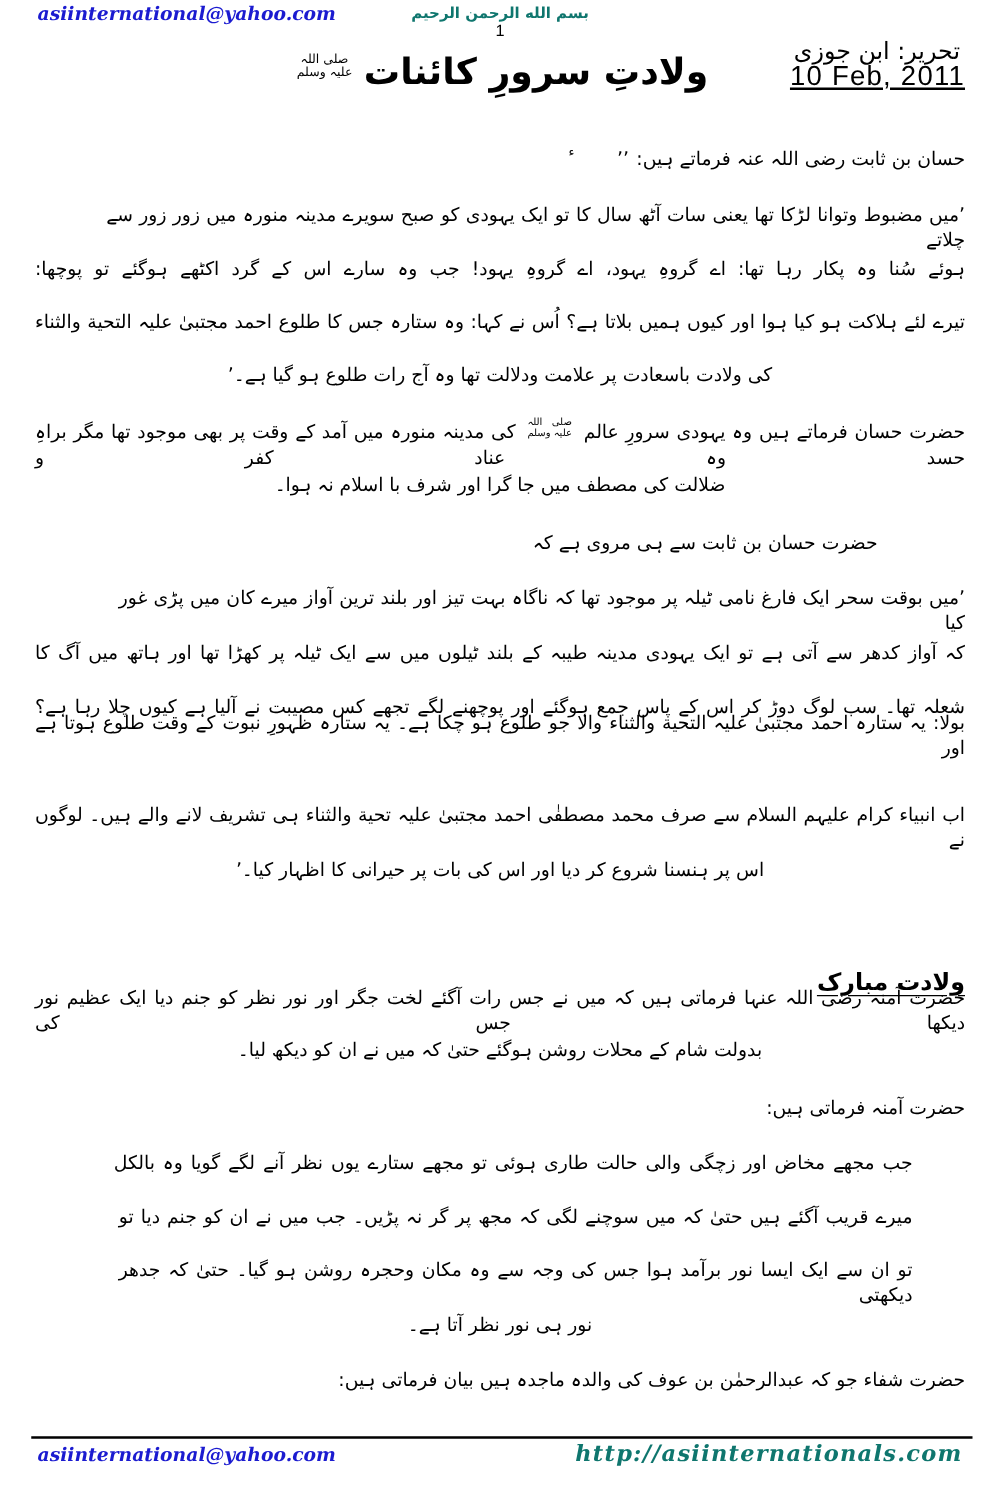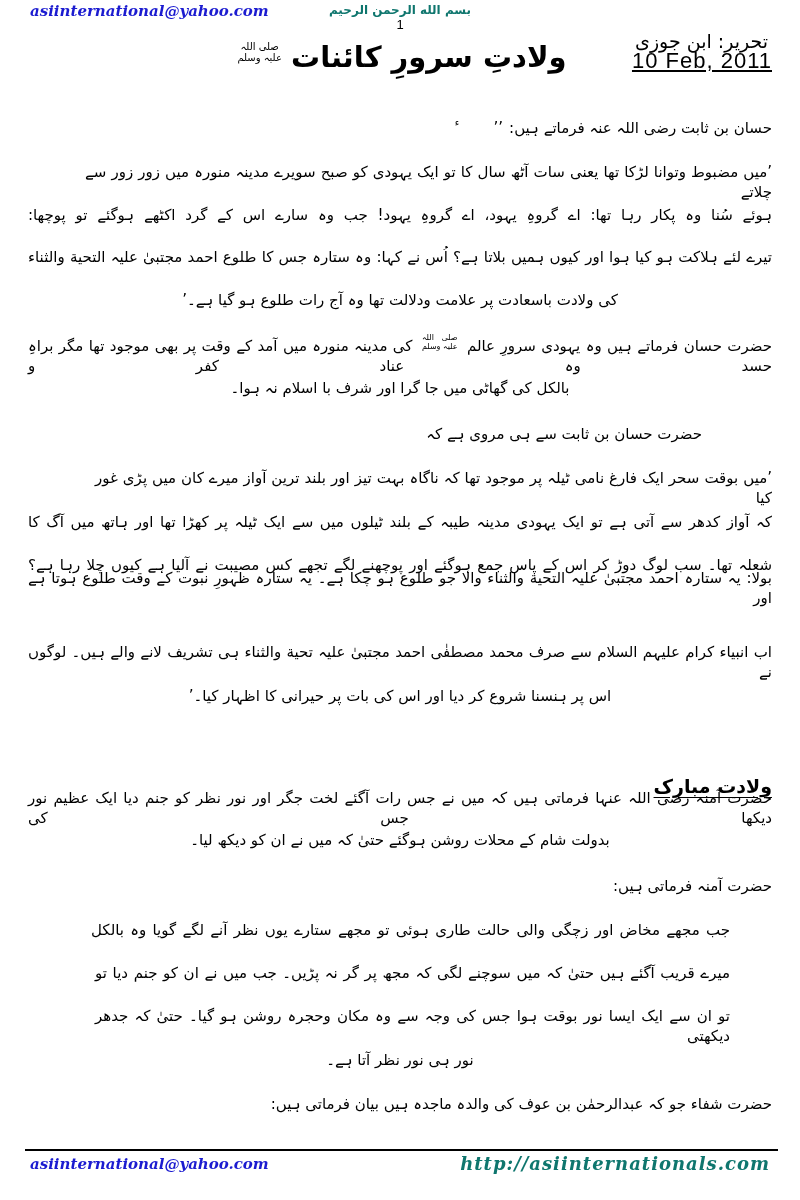--- a/index.html
+++ b/index.html
@@ -87,40 +87,40 @@
 <div class="bl j urdu" style="top:162px; left:85px">’میں مضبوط وتوانا لڑکا تھا یعنی سات آٹھ سال کا تو ایک یہودی کو صبح سویرے مدینہ منورہ میں زور زور سے چلاتے</div>
 <div class="bl j urdu" style="top:205px">ہوئے سُنا وہ پکار رہا تھا: اے گروہِ یہود، اے گروہِ یہود! جب وہ سارے اس کے گرد اکٹھے ہوگئے تو پوچھا:</div>
 <div class="bl j urdu" style="top:247px">تیرے لئے ہلاکت ہو کیا ہوا اور کیوں ہمیں بلاتا ہے؟ اُس نے کہا: وہ ستارہ جس کا طلوع احمد مجتبیٰ علیہ التحیة والثناء</div>
 <div class="bl c urdu" style="top:290px">کی ولادت باسعادت پر علامت ودلالت تھا وہ آج رات طلوع ہو گیا ہے۔’</div>
 
 <div class="bl j urdu" style="top:334px">
   <span>حضرت حسان فرماتے ہیں وہ یہودی سرورِ عالم</span>
   <span class="saw"><span>صلی اللہ</span><br><span>علیہ وسلم</span></span>
   <span>کی مدینہ منورہ میں آمد کے وقت پر بھی موجود تھا مگر براہِ حسد وہ عناد کفر و</span>
 </div>
-<div class="bl c urdu" style="top:378px">بالکل کی گھاٹی میں جا گرا اور شرف با اسلام نہ ہوا۔</div>
+<div class="bl c urdu" style="top:378px">ضلالت کی مصطف میں جا گرا اور شرف با اسلام نہ ہوا۔</div>
 <div class="bl r urdu" style="top:424px; right:98px">حضرت حسان بن ثابت سے ہی مروی ہے کہ</div>
 
 <div class="bl j urdu" style="top:468px; left:95px">’میں بوقت سحر ایک فارغ نامی ٹیلہ پر موجود تھا کہ ناگاہ بہت تیز اور بلند ترین آواز میرے کان میں پڑی غور کیا</div>
 <div class="bl j urdu" style="top:512px">کہ آواز کدھر سے آتی ہے تو ایک یہودی مدینہ طیبہ کے بلند ٹیلوں میں سے ایک ٹیلہ پر کھڑا تھا اور ہاتھ میں آگ کا</div>
 <div class="bl j urdu" style="top:555px">شعلہ تھا۔ سب لوگ دوڑ کر اس کے پاس جمع ہوگئے اور پوچھنے لگے تجھے کس مصیبت نے آلیا ہے کیوں چلا رہا ہے؟</div>
 
 <div class="bl j urdu" style="top:568px">بولا: یہ ستارہ احمد مجتبیٰ علیہ التحیة والثناء والا جو طلوع ہو چکا ہے۔ یہ ستارہ ظہورِ نبوت کے وقت طلوع ہوتا ہے اور</div>
 <div class="bl j urdu" style="top:642px">اب انبیاء کرام علیہم السلام سے صرف محمد مصطفٰی احمد مجتبیٰ علیہ تحیة والثناء ہی تشریف لانے والے ہیں۔ لوگوں نے</div>
 <div class="bl c urdu" style="top:686px">اس پر ہنسنا شروع کر دیا اور اس کی بات پر حیرانی کا اظہار کیا۔’</div>
 
 <div class="bl r urdu heading-underline" style="top:738px">ولادت مبارک</div>
 
 <div class="bl j urdu" style="top:788px">حضرت آمنہ رضی اللہ عنہا فرماتی ہیں کہ میں نے جس رات آگئے لخت جگر اور نور نظر کو جنم دیا ایک عظیم نور دیکھا جس کی</div>
 <div class="bl c urdu" style="top:830px">بدولت شام کے محلات روشن ہوگئے حتیٰ کہ میں نے ان کو دیکھ لیا۔</div>
 
 <div class="bl r urdu" style="top:876px">حضرت آمنہ فرماتی ہیں:</div>
 
 <div class="bl j urdu" style="top:920px; left:91px; right:70px">جب مجھے مخاض اور زچگی والی حالت طاری ہوئی تو مجھے ستارے یوں نظر آنے لگے گویا وہ بالکل</div>
 <div class="bl j urdu" style="top:963px; left:95px; right:70px">میرے قریب آگئے ہیں حتیٰ کہ میں سوچنے لگی کہ مجھ پر گر نہ پڑیں۔ جب میں نے ان کو جنم دیا تو</div>
-<div class="bl j urdu" style="top:1006px; left:95px; right:70px">تو ان سے ایک ایسا نور بوقت ہوا جس کی وجہ سے وہ مکان وحجرہ روشن ہو گیا۔ حتیٰ کہ جدھر دیکھتی</div>
+<div class="bl j urdu" style="top:1006px; left:95px; right:70px">تو ان سے ایک ایسا نور برآمد ہوا جس کی وجہ سے وہ مکان وحجرہ روشن ہو گیا۔ حتیٰ کہ جدھر دیکھتی</div>
 <div class="bl c urdu" style="top:1050px">نور ہی نور نظر آتا ہے۔</div>
 
 <div class="bl r urdu" style="top:1094px">حضرت شفاء جو کہ عبدالرحمٰن بن عوف کی والدہ ماجدہ ہیں بیان فرماتی ہیں:</div>
 
 <div class="footer-rule"></div>
 <a class="email-bottom">asiinternational@yahoo.com</a>
 <a class="url-bottom">http://asiinternationals.com</a>
 
 </body></html>

